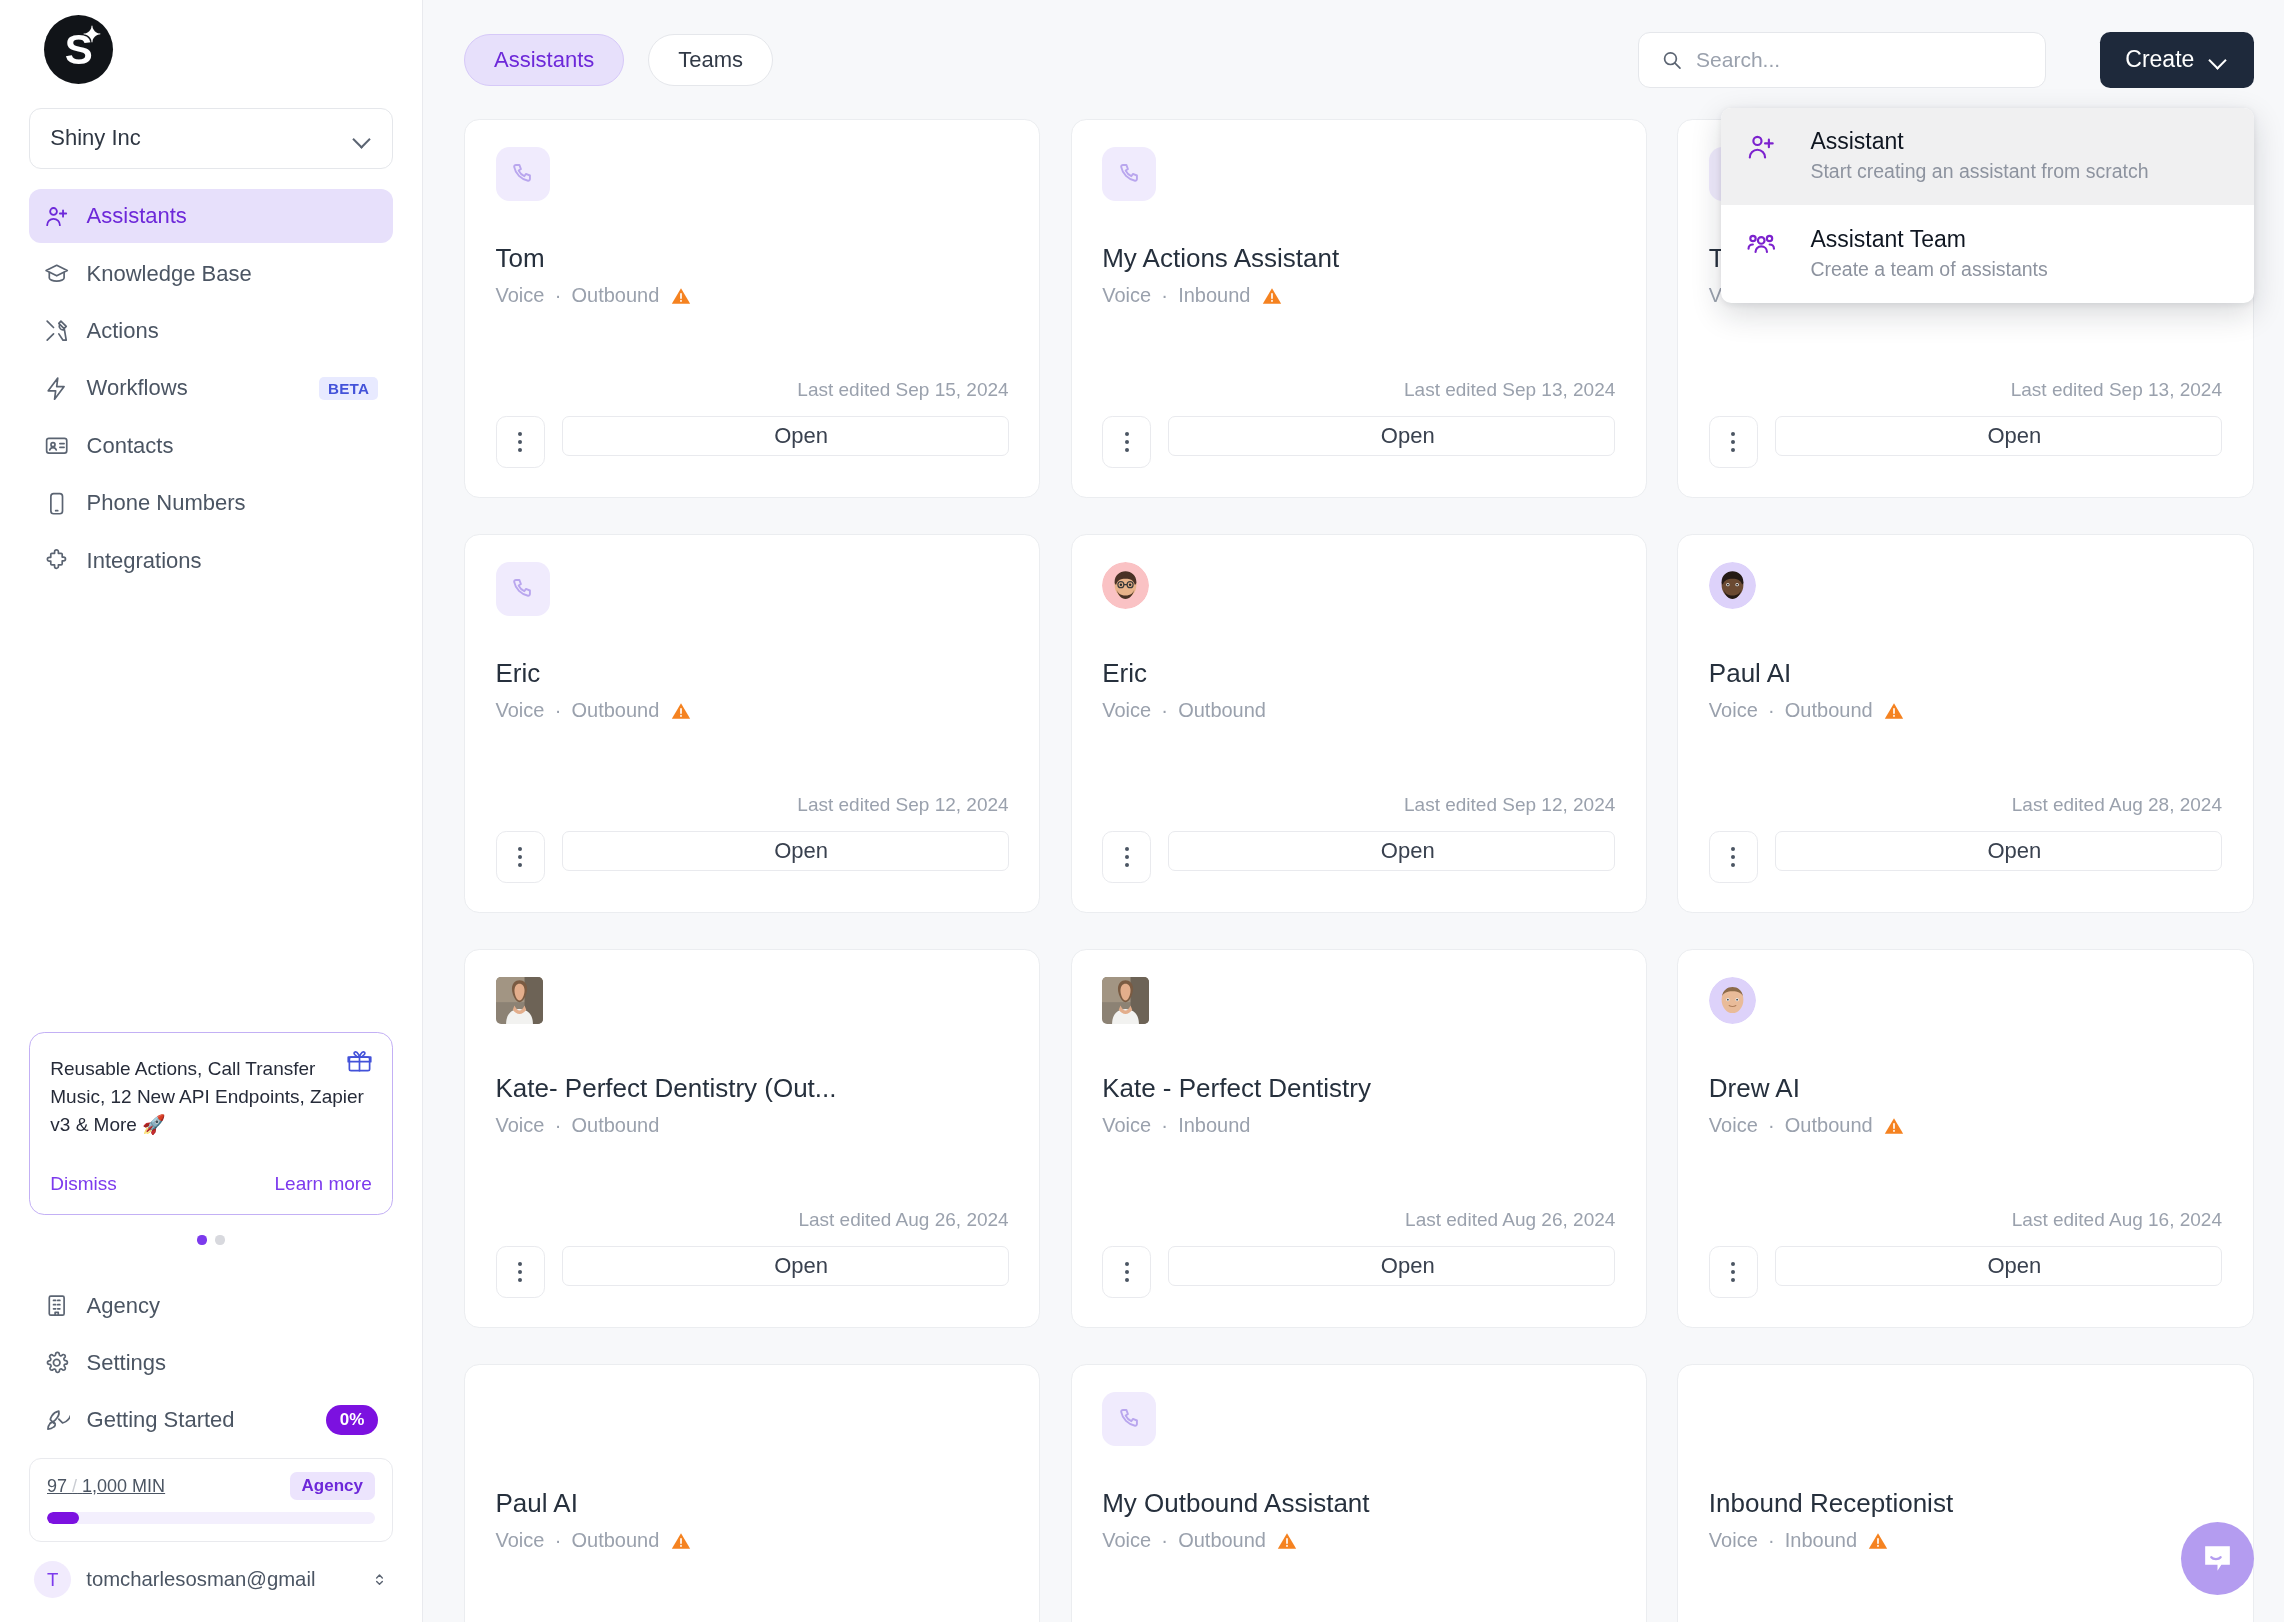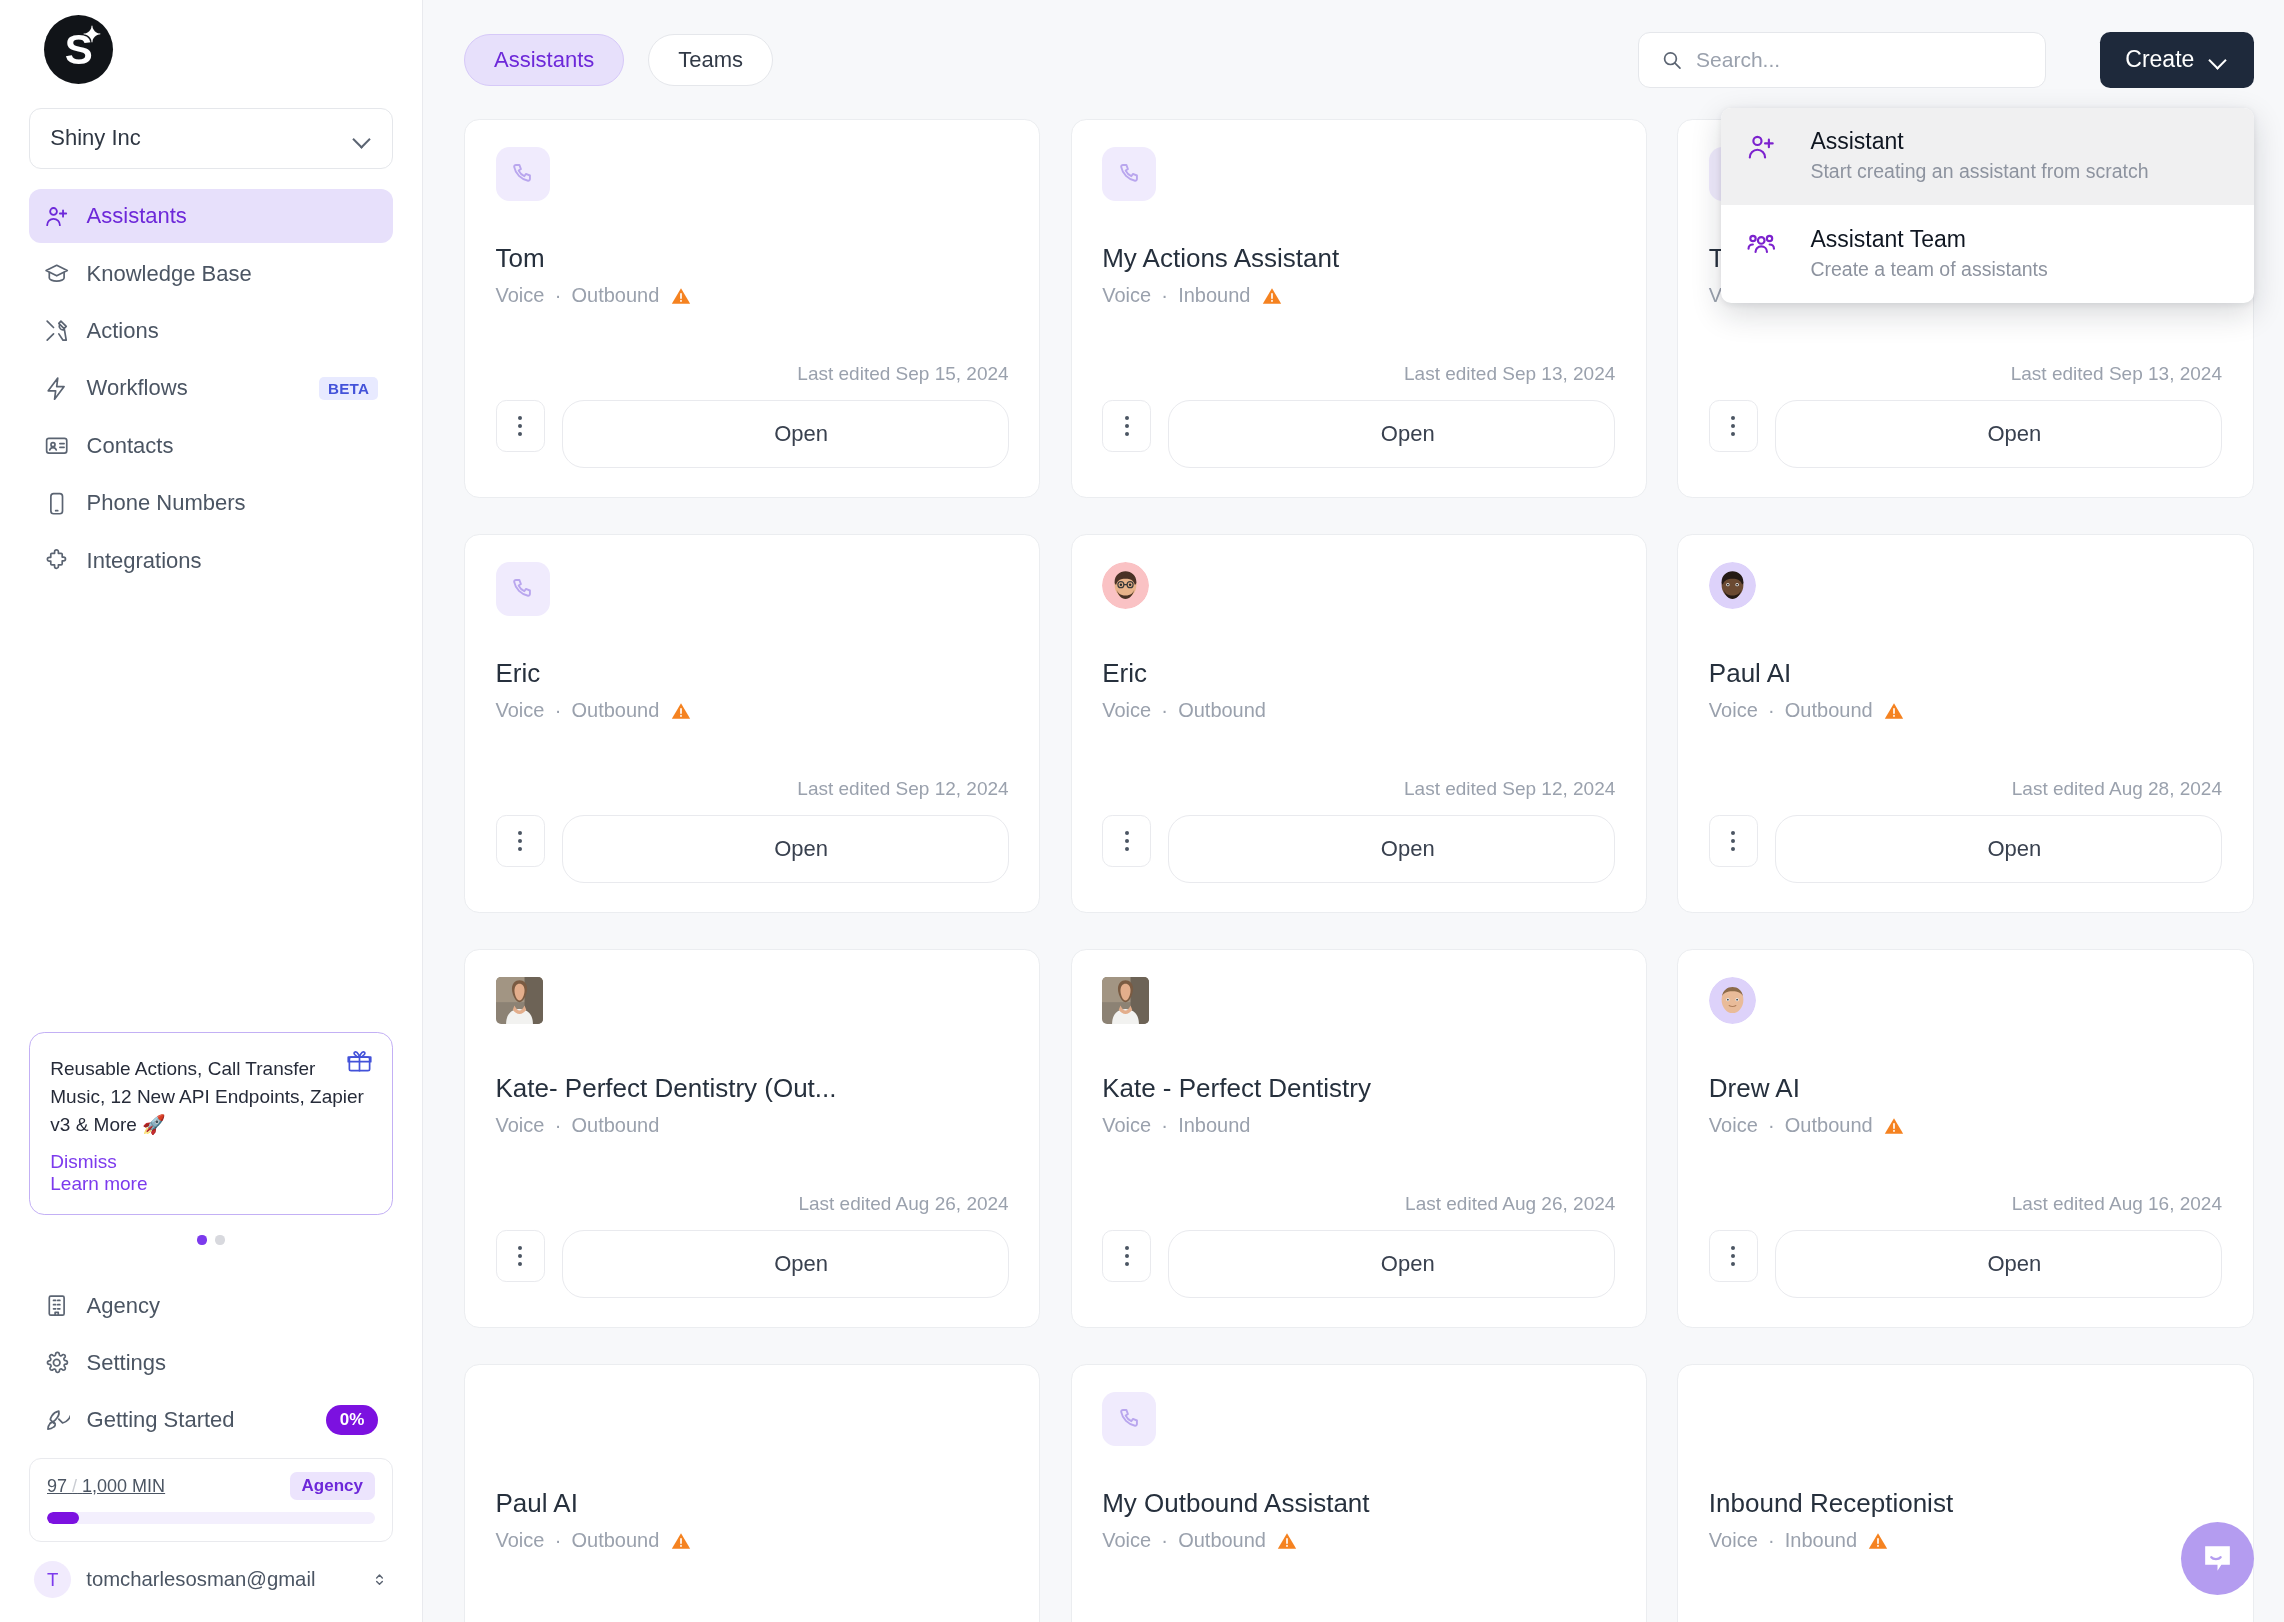--- a/index.html
+++ b/index.html
@@ -63,21 +63,21 @@
   .spacer { flex: 1; }
 
   
   .promo {
     border: 1.3px solid #c3b0f5; border-radius: 15.2px;
     padding: 22px 20.3px 18.6px 20.3px; position: relative;
     margin-bottom: 8.5px;
   }
   .promo-text { font-size: 19px; line-height: 1.48; color: #262b39; font-weight: 500; }
   .gift-ico { position: absolute; right: 18.6px; top: 13.5px; width: 27px; height: 27px; }
-  .promo-actions { display: flex; justify-content: space-between; margin-top: 12px; flex-direction: column; }
+  .promo-actions { display: flex; justify-content: space-between; margin-top: 34px; }
   .promo-actions span { font-size: 19px; color: #7c3aed; font-weight: 500; cursor: pointer; }
   .dots { display: flex; gap: 8.5px; justify-content: center; margin: 12px 0 13.5px 0; }
   .dot { width: 9.3px; height: 9.3px; border-radius: 50%; background: #d8d9de; }
   .dot.on { background: #7c3aed; }
 
   .pct-badge {
     background: #7c11e0; color: #fff; font-size: 17px; font-weight: bold;
     border-radius: 15.2px; padding: 5.1px 13.5px;
   }
 
@@ -174,21 +174,21 @@
   .card-grow { flex: 1; min-height: 34px; }
   .card-edited { font-size: 19px; color: #9aa1ad; text-align: right; margin-bottom: 15.2px; }
   .card-actions { display: flex; gap: 17px; }
   .kebab {
     width: 49px; height: 52px; border: 0.8px solid #e9eaee; border-radius: 10.2px;
     display: flex; align-items: center; justify-content: center; cursor: pointer; flex: 0 0 49px;
   }
   .kebab-dots { display:flex; flex-direction: column; gap: 4.2px; }
   .kebab-dots i { width: 4.2px; height: 4.2px; border-radius: 50%; background: #4b5563; display:block; }
   .open-btn {
-    flex: 1; height: 68px; border: 0.8px solid #e9eaee; border-radius: 22px;
+    flex: 1; height: 40px; border: 0.8px solid #e9eaee; border-radius: 7px;
     display: flex; align-items: center; justify-content: center;
     font-size: 22px; color: #39414f; cursor: pointer; background: #fff; padding-left: 32px;
   }
 
   .chat-fab {
     position: absolute; right: 30.5px; bottom: 27px;
     width: 73px; height: 73px; border-radius: 50%;
     background: #b49cf0; display: flex; align-items: center; justify-content: center;
     cursor: pointer; z-index: 40;
   }

